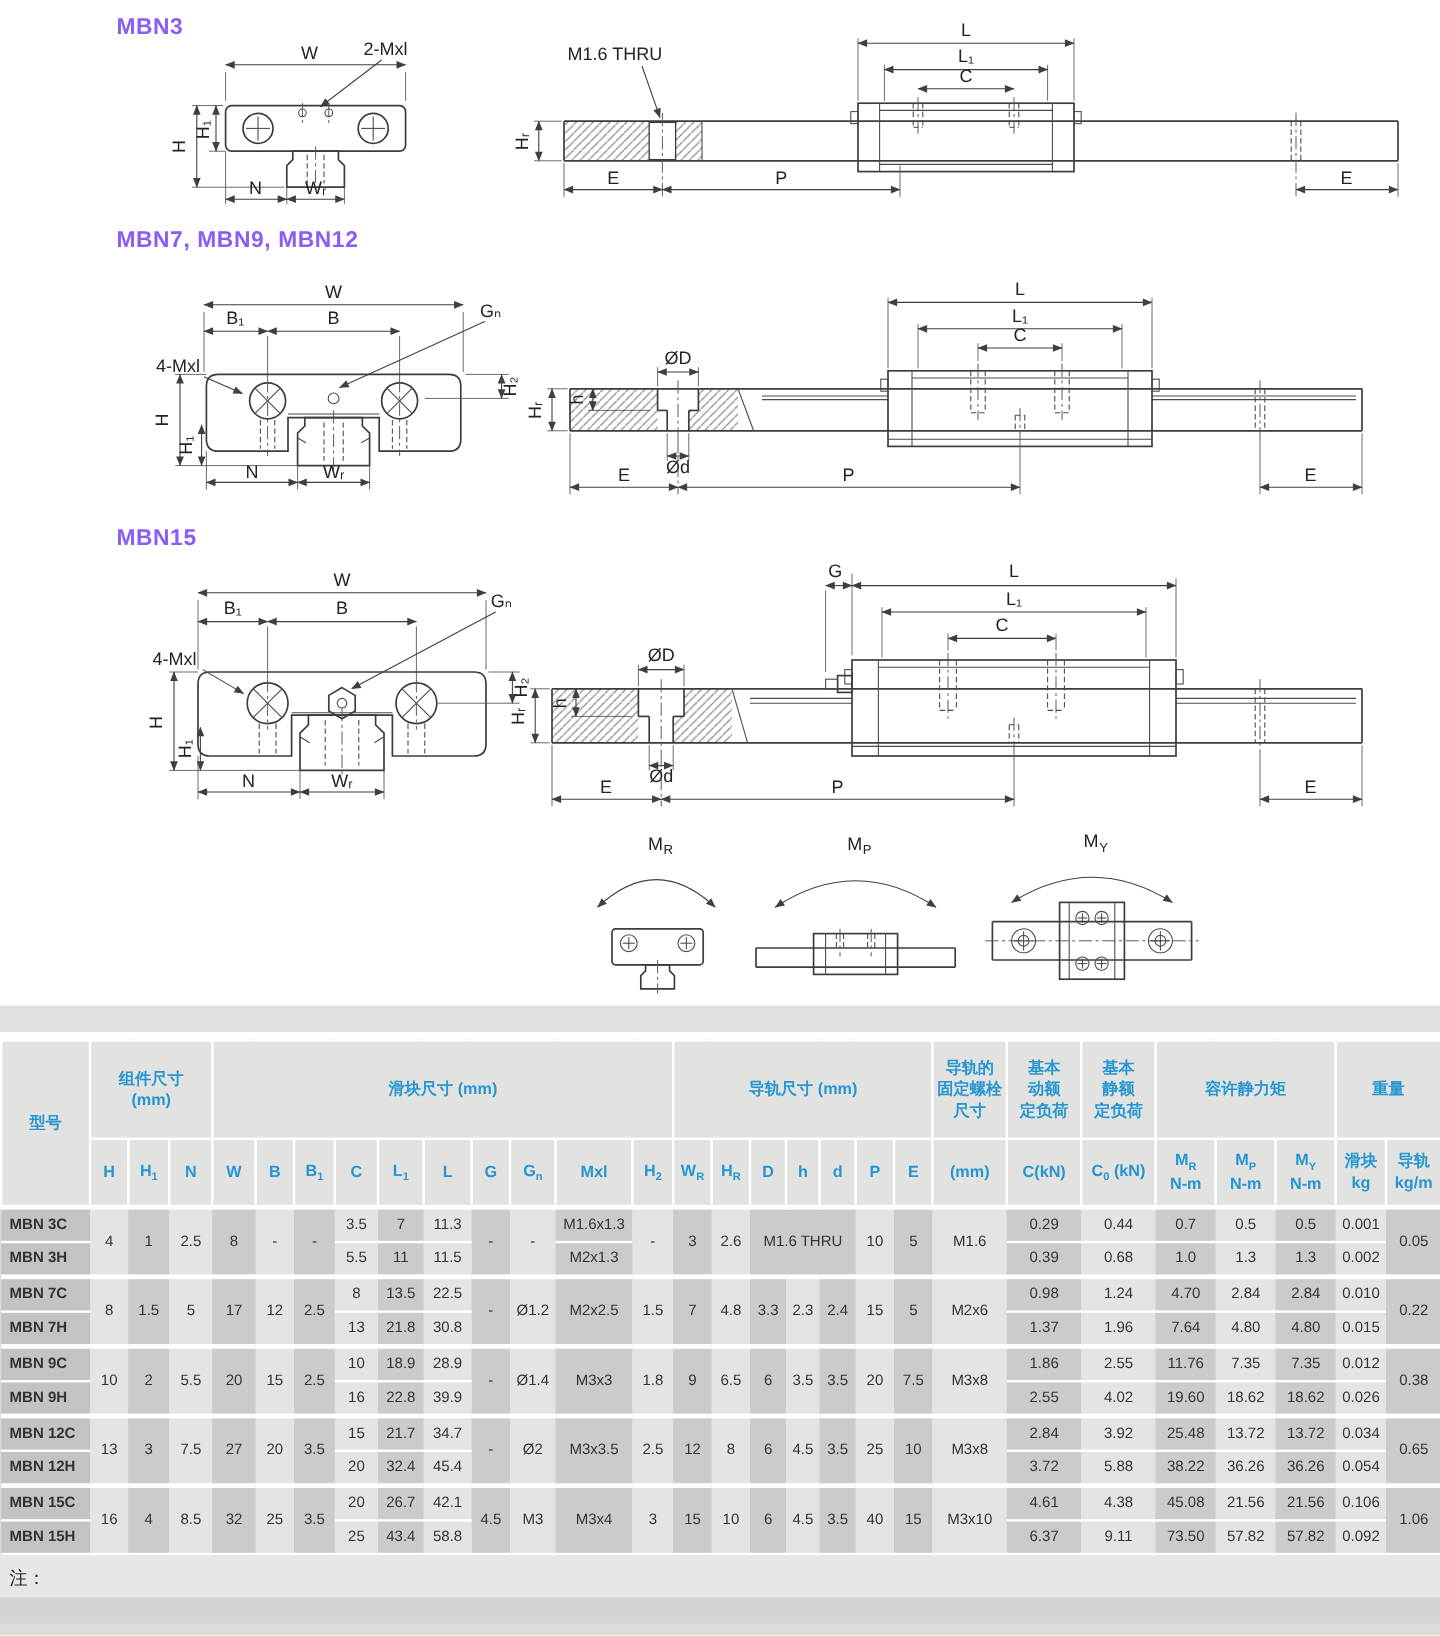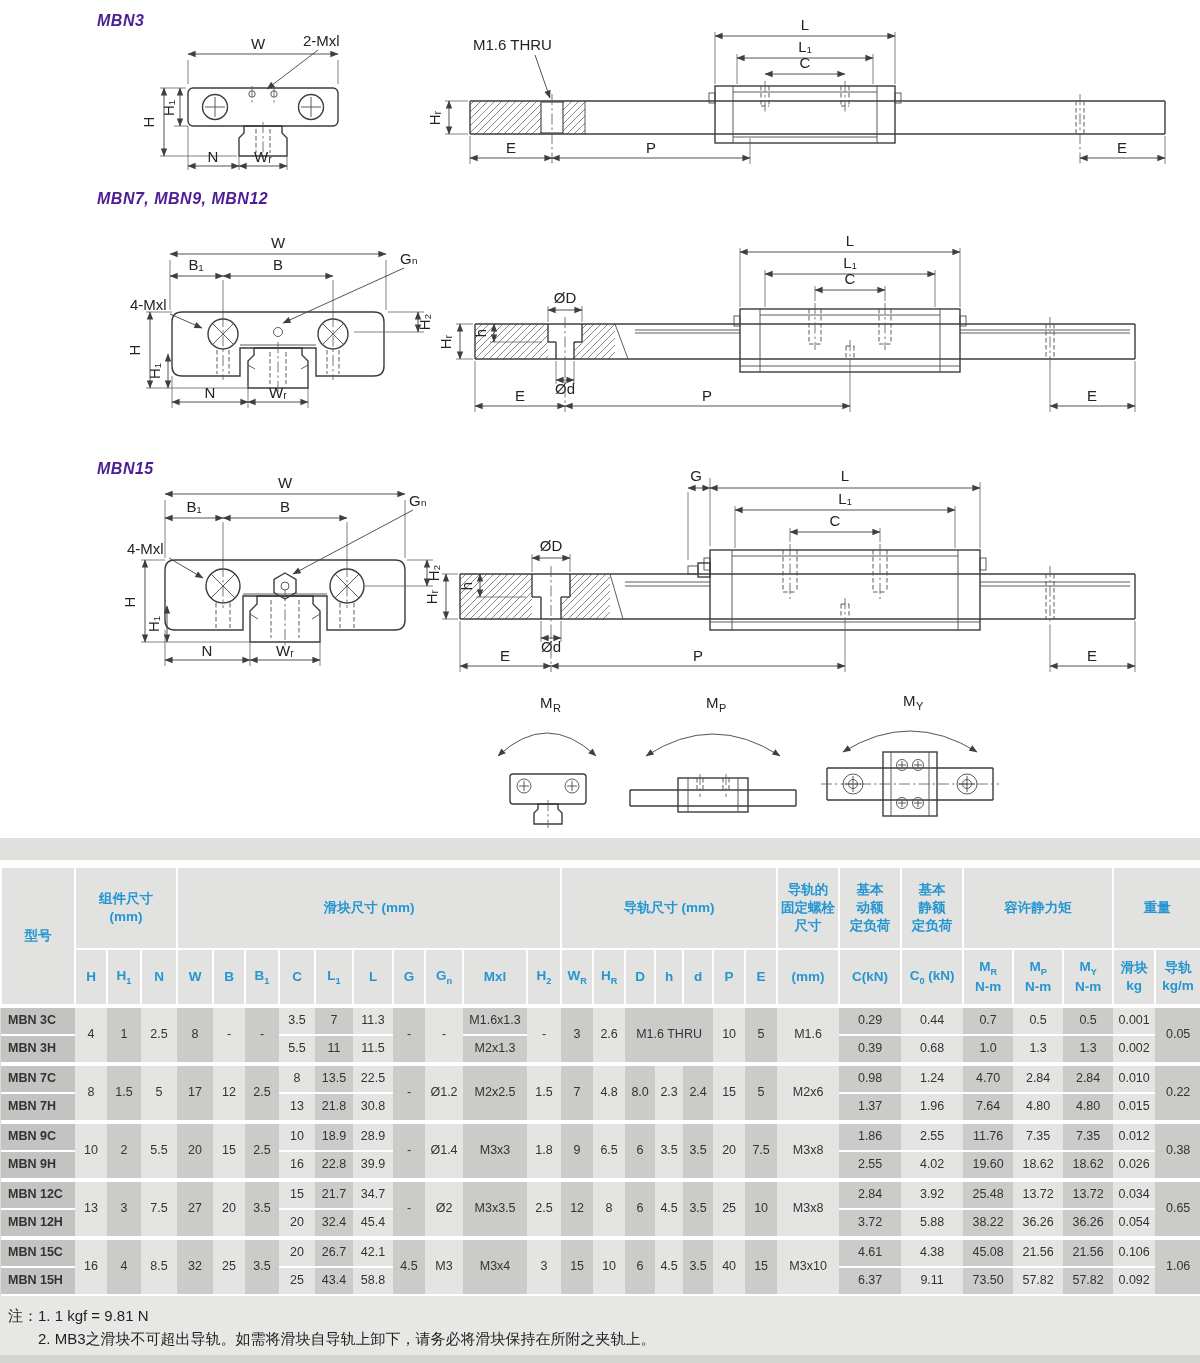--- a/index.html
+++ b/index.html
@@ -1,19 +1,19 @@
 <!DOCTYPE html>
 <html><head>
 <meta charset="utf-8">
 <style>
   html,body{margin:0;padding:0;background:#fff;}
   .sheet{position:relative;width:1200px;height:1363px;overflow:hidden;background:#dcdcda;font-family:"Liberation Sans",sans-serif;}
   
   .drawings{position:relative;height:838px;background:#ffffff;}
-  .dtitle{position:absolute;color:#4c1d95;font-weight:bold;font-size:16px;letter-spacing:0.5px;font-style:italic;}
+  .dtitle{position:absolute;color:#8b5cf6;font-weight:bold;font-size:19px;letter-spacing:0.5px;}
   svg.draw{position:absolute;overflow:visible;}
   .ln{fill:none;stroke:#3c3c3c;stroke-width:1.4;}
   .ln2{fill:none;stroke:#4a4a4a;stroke-width:0.9;}
   .dim{fill:none;stroke:#3f3f3f;stroke-width:0.9;}
   .ext{fill:none;stroke:#5a5a5a;stroke-width:0.75;}
   .dash{fill:none;stroke:#4a4a4a;stroke-width:0.9;stroke-dasharray:4.5,2.5;}
   .cl{fill:none;stroke:#555;stroke-width:0.8;stroke-dasharray:11,3,2.5,3;}
   .hatchr{fill:url(#hat);stroke:none;}
   .whitefill{fill:#fff;stroke:#3c3c3c;stroke-width:1.1;}
   text.lbl{font-family:"Liberation Sans","DejaVu Sans",sans-serif;font-size:15px;fill:#232323;}
@@ -279,21 +279,21 @@
       <text class="lbl" x="90" y="179" text-anchor="middle">E</text>
       <line class="ext" x1="420" y1="143" x2="420" y2="190"></line>
       <line class="dim" x1="135" y1="184" x2="420" y2="184" marker-start="url(#ar)" marker-end="url(#ar)"></line>
       <text class="lbl" x="277" y="179" text-anchor="middle">P</text>
       <line class="ext" x1="620" y1="144" x2="620" y2="190"></line>
         <line class="ext" x1="705" y1="139" x2="705" y2="190"></line>
       <line class="dim" x1="620" y1="184" x2="705" y2="184" marker-start="url(#ar)" marker-end="url(#ar)"></line>
       <text class="lbl" x="662" y="179" text-anchor="middle">E</text>
     </svg>
 
-    <div class="dtitle" style="left:97px;top:460px">MBN15</div>
+    <div class="dtitle" style="left:97px;top:438px">MBN15</div>
 
     <svg class="draw" style="left:125px;top:462px" width="322" height="228">
       <line class="ext" x1="40" y1="38" x2="40" y2="96"></line>
         <line class="ext" x1="280" y1="38" x2="280" y2="96"></line>
       <line class="dim" x1="40" y1="32" x2="280" y2="32" marker-start="url(#ar)" marker-end="url(#ar)"></line>
       <text class="lbl" x="160" y="26" text-anchor="middle">W</text>
       <line class="ext" x1="98" y1="60" x2="98" y2="104"></line>
         <line class="ext" x1="222" y1="60" x2="222" y2="104"></line>
       <line class="dim" x1="40" y1="56" x2="98" y2="56" marker-start="url(#ar)" marker-end="url(#ar)"></line>
       <line class="dim" x1="98" y1="56" x2="222" y2="56" marker-start="url(#ar)" marker-end="url(#ar)"></line>
@@ -629,21 +629,21 @@
             <td rowspan="2" class="c-dark">2.5</td>
             <td class="c-light">8</td>
             <td class="c-dark">13.5</td>
             <td class="c-light">22.5</td>
             <td rowspan="2" class="c-dark">-</td>
             <td rowspan="2" class="c-light">Ø1.2</td>
             <td rowspan="2" class="c-dark">M2x2.5</td>
             <td rowspan="2" class="c-light">1.5</td>
             <td rowspan="2" class="c-dark">7</td>
             <td rowspan="2" class="c-light">4.8</td>
-            <td rowspan="2" class="c-dark">8.0</td>
+            <td rowspan="2" class="c-dark">3.3</td>
             <td rowspan="2" class="c-light">2.3</td>
             <td rowspan="2" class="c-dark">2.4</td>
             <td rowspan="2" class="c-light">15</td>
             <td rowspan="2" class="c-dark">5</td>
             <td rowspan="2" class="c-light">M2x6</td>
             <td class="c-dark">0.98</td>
             <td class="c-light">1.24</td>
             <td class="c-dark">4.70</td>
             <td class="c-light">2.84</td>
             <td class="c-dark">2.84</td>
@@ -788,20 +788,16 @@
             <td class="c-light">9.11</td>
             <td class="c-dark">73.50</td>
             <td class="c-light">57.82</td>
             <td class="c-dark">57.82</td>
             <td class="c-light">0.092</td>
           </tr>
         </tbody>
     </table>
     <div class="notes">
       <span class="note-prefix">注：</span>
-      <div class="note-lines">
-        <div>1. 1 kgf = 9.81 N</div>
-        <div>2. MB3之滑块不可超出导轨。如需将滑块自导轨上卸下，请务必将滑块保持在所附之夹轨上。</div>
-      </div>
     </div>
     <div class="bottom-band"></div>
   </div>
 </div>
 
 </body></html>

